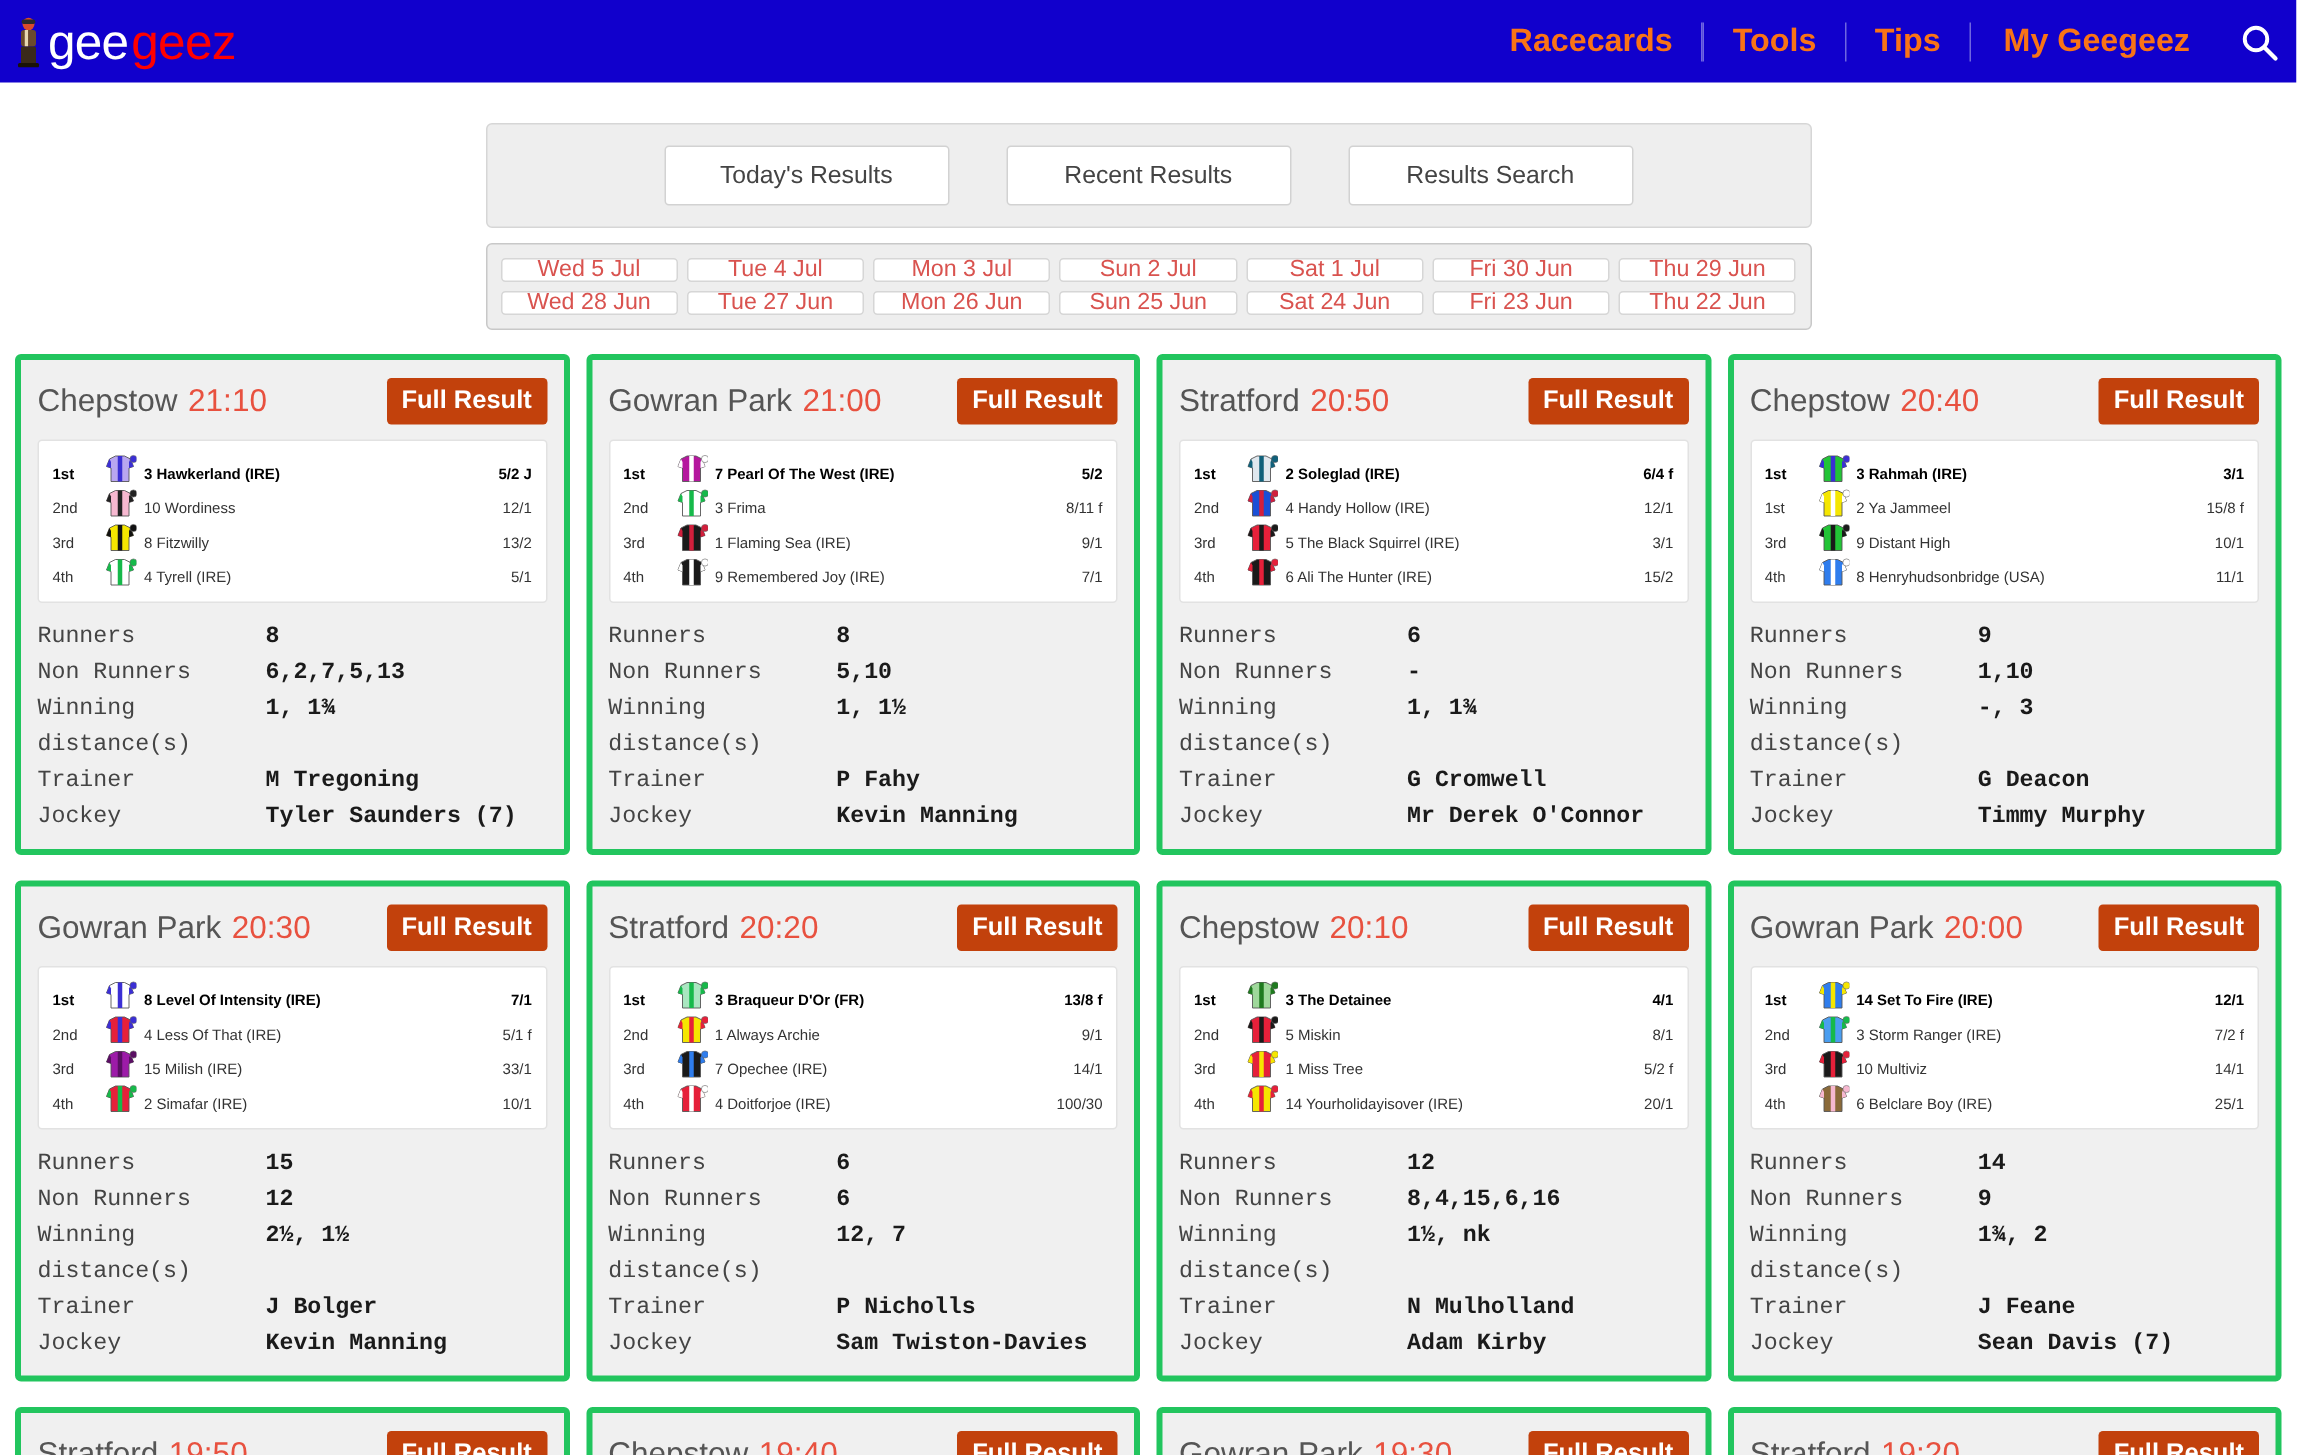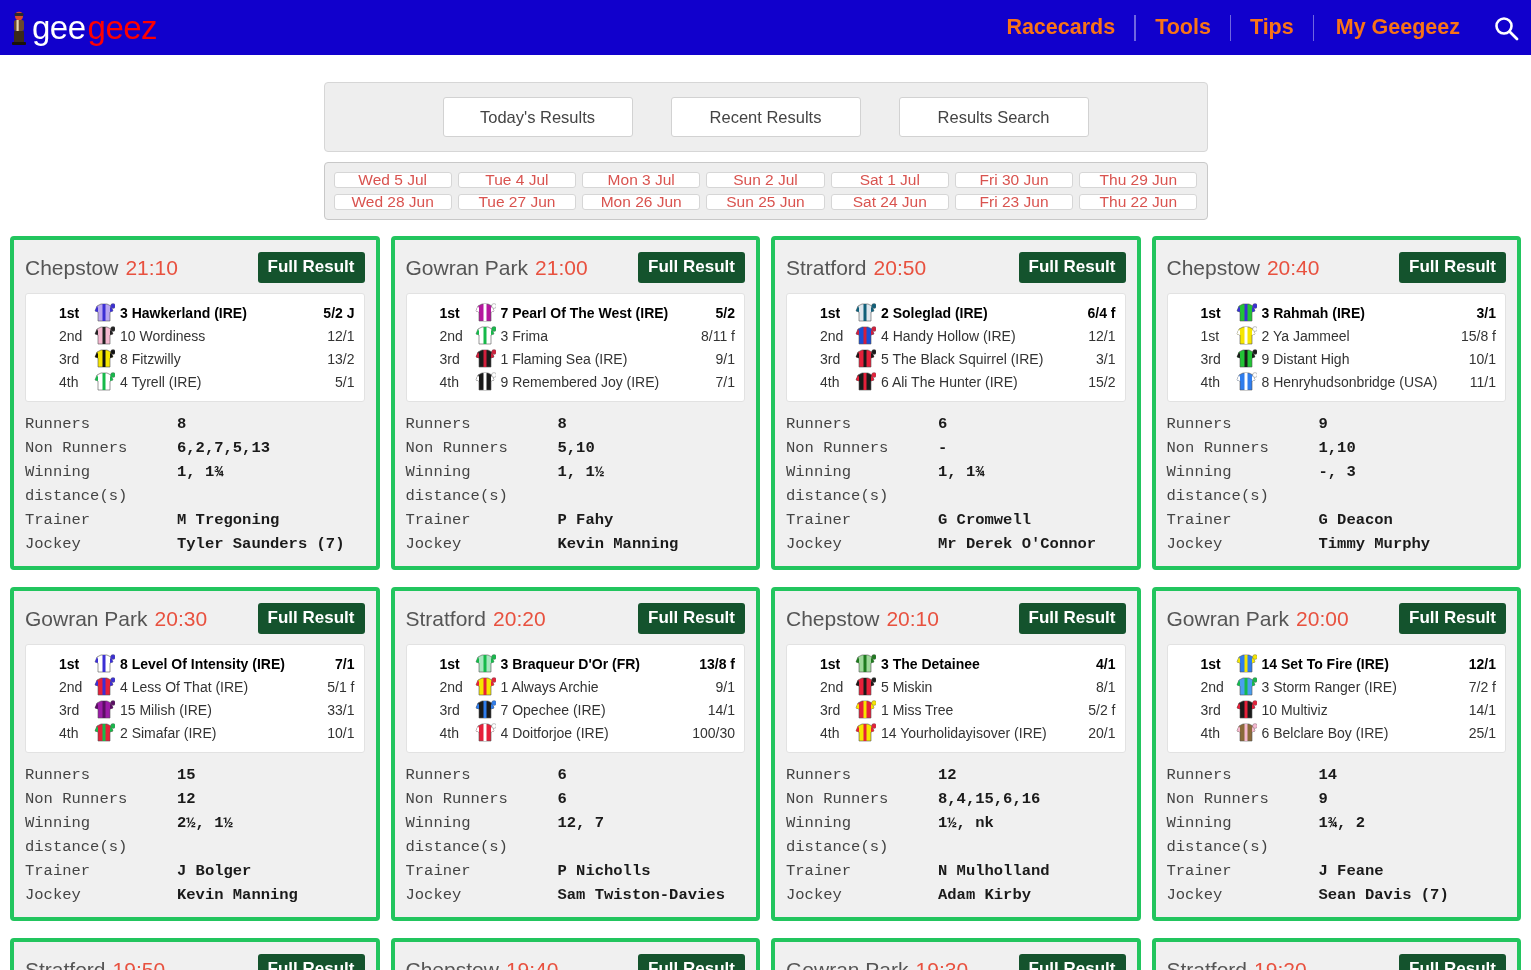--- a/index.html
+++ b/index.html
@@ -133,45 +133,44 @@
   }
   .card-head {
     display: flex;
     align-items: center;
     justify-content: space-between;
     margin-bottom: 10px;
   }
   .course-line { font-size: 21px; color: #555555; white-space: nowrap; }
   .course-time { color: #e8513f; margin-left: 7px; }
   .full-result {
-    background: #14532d;
+    background: #c2410c;
     color: #ffffff;
     font-size: 17px;
     font-weight: bold;
     border: none;
     border-radius: 3px;
     padding: 5px 10px 6px 10px;
     cursor: pointer;
     white-space: nowrap;
     font-family: "Liberation Sans", sans-serif;
   }
   .placings {
     background: #ffffff;
     border: 1px solid #e2e2e2;
     border-radius: 3px;
     padding: 7px 9px 8px 9px;
   }
   .place-row {
     display: flex;
-    align-items: center;
-    font-size: 14px;
+    align-items: flex-end;
+    font-size: 10px;
     color: #333333;
     padding: 2px 0;
     white-space: nowrap;
-    margin-left: 24px;
   }
   .place-row.first { font-weight: bold; color: #000000; }
   .pos { width: 34px; flex: 0 0 34px; }
   .silk { width: 22px; flex: 0 0 22px; height: 19px; margin-right: 5px; }
   .horse { flex: 1 1 auto; overflow: hidden; text-overflow: ellipsis; }
   .odds { flex: 0 0 auto; text-align: right; padding-left: 6px; }
 
   .meta { margin-top: 10px; font-family: Liberation Mono, monospace; }
   .meta-row {
     display: flex;

